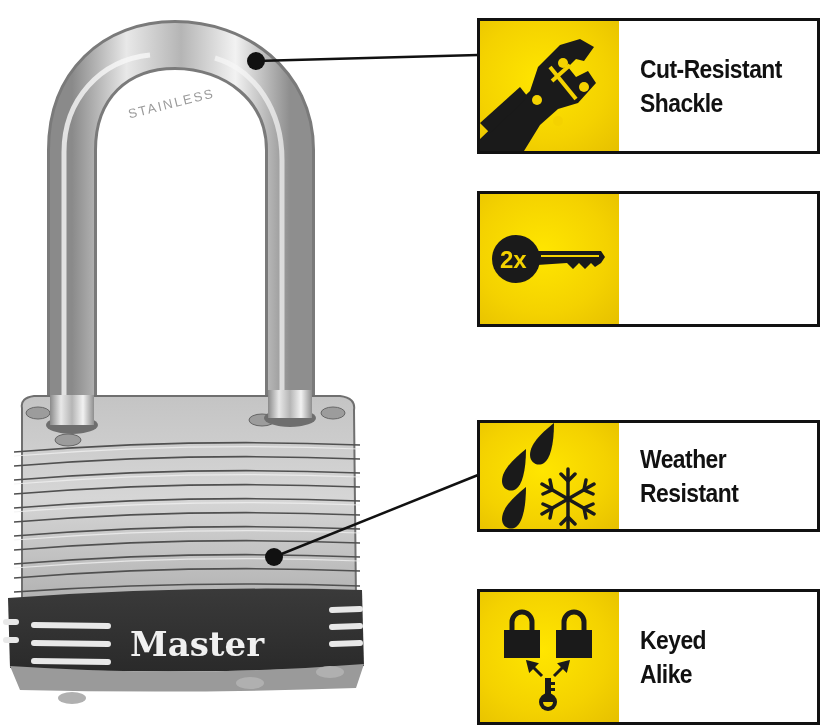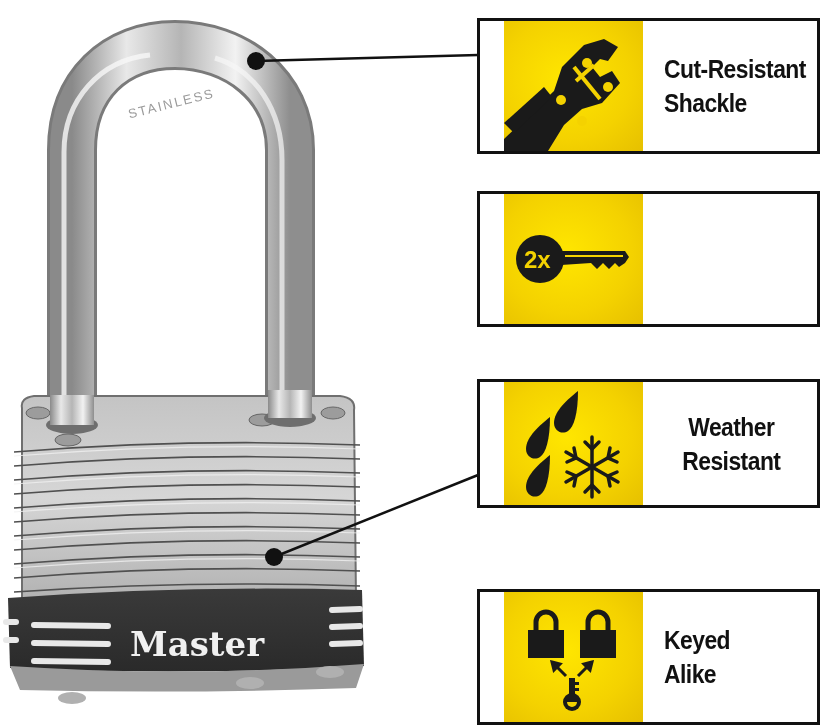--- a/index.html
+++ b/index.html
@@ -4,27 +4,27 @@
 <style>
   html, body { margin:0; padding:0; background:#ffffff; }
   body { width:825px; height:728px; position:relative; overflow:hidden; font-family:"Liberation Sans", sans-serif; }
 
   
   .lock { position:absolute; left:0; top:0; width:380px; height:728px; }
   .connectors { position:absolute; left:0; top:0; width:825px; height:728px; pointer-events:none; }
 
   
   .feature { position:absolute; left:477px; width:343px; box-sizing:border-box; border:3px solid #111; background:#fff; display:flex; }
-  .feature .icon-panel { width:139px; height:100%; background:radial-gradient(ellipse at 45% 45%, #ffe600 0%, #f4d200 60%, #e6c000 100%); display:flex; align-items:center; justify-content:center; flex-shrink:0;margin-left:24px; }
+  .feature .icon-panel { width:139px; height:100%; background:radial-gradient(ellipse at 45% 45%, #ffe600 0%, #f4d200 60%, #e6c000 100%); display:flex; align-items:center; justify-content:center; flex-shrink:0; }
   .feature .label { flex:1; display:flex; flex-direction:column; justify-content:center; padding-left:21px; }
   .feature .label span { font-family:"Liberation Sans", sans-serif; font-weight:bold; font-size:26px; line-height:34px; color:#111; letter-spacing:-0.6px; transform:scaleX(0.88); transform-origin:left center; display:block; white-space:nowrap; }
 
   #f1 { top:18px; height:136px; }
   #f2 { top:191px; height:136px; }
-  #f3 { top:379px; height:129px;text-align:center; }
+  #f3 { top:420px; height:112px; }
   #f4 { top:589px; height:136px; }
 </style>
 </head>
 <body>
 
 <svg class="lock" viewBox="0 0 380 728" xmlns="http://www.w3.org/2000/svg">
   <defs>
     <linearGradient id="shackleGrad" x1="0" x2="1" y1="0" y2="0">
       <stop offset="0" stop-color="#8a8a8a"></stop>
       <stop offset="0.25" stop-color="#e8e8e8"></stop>

